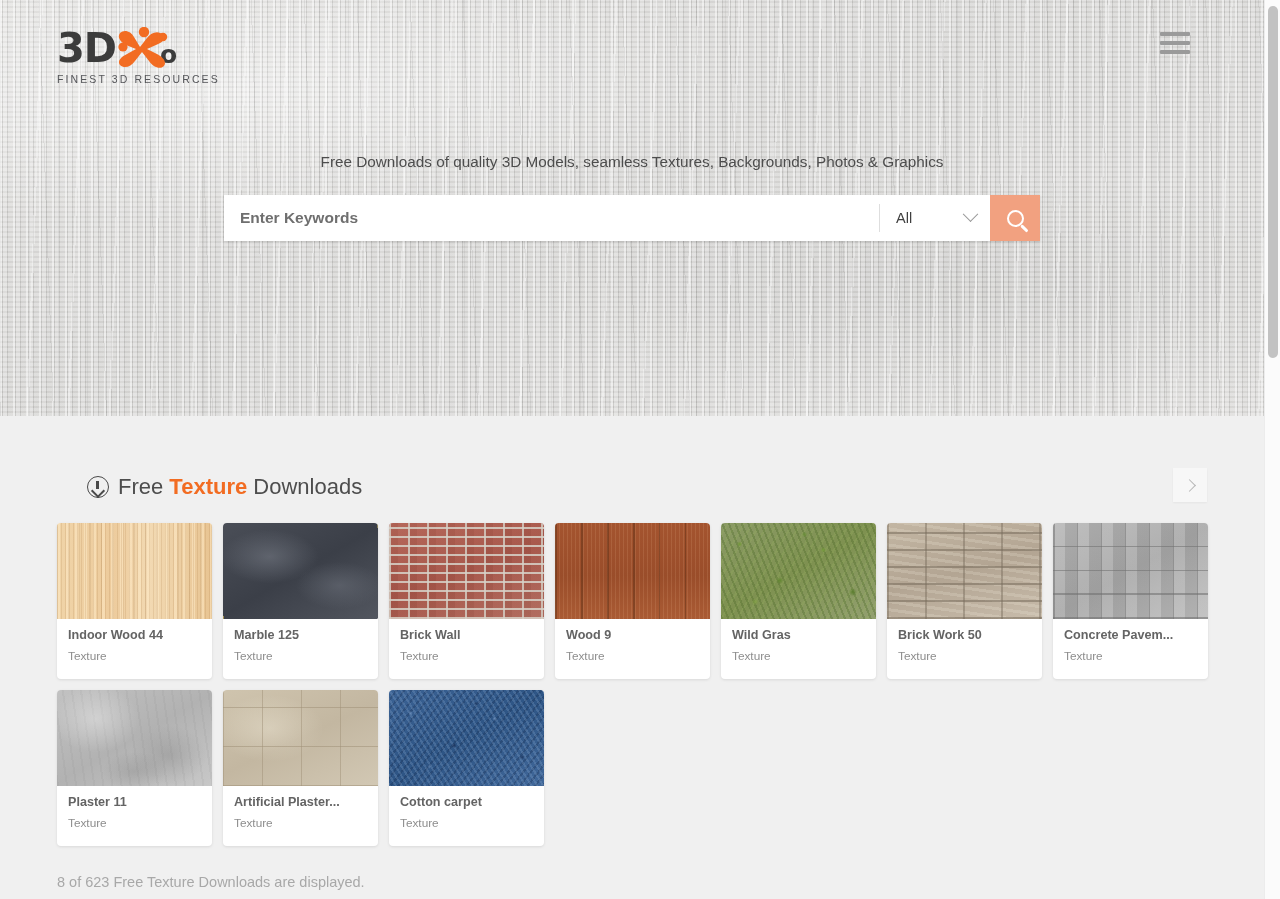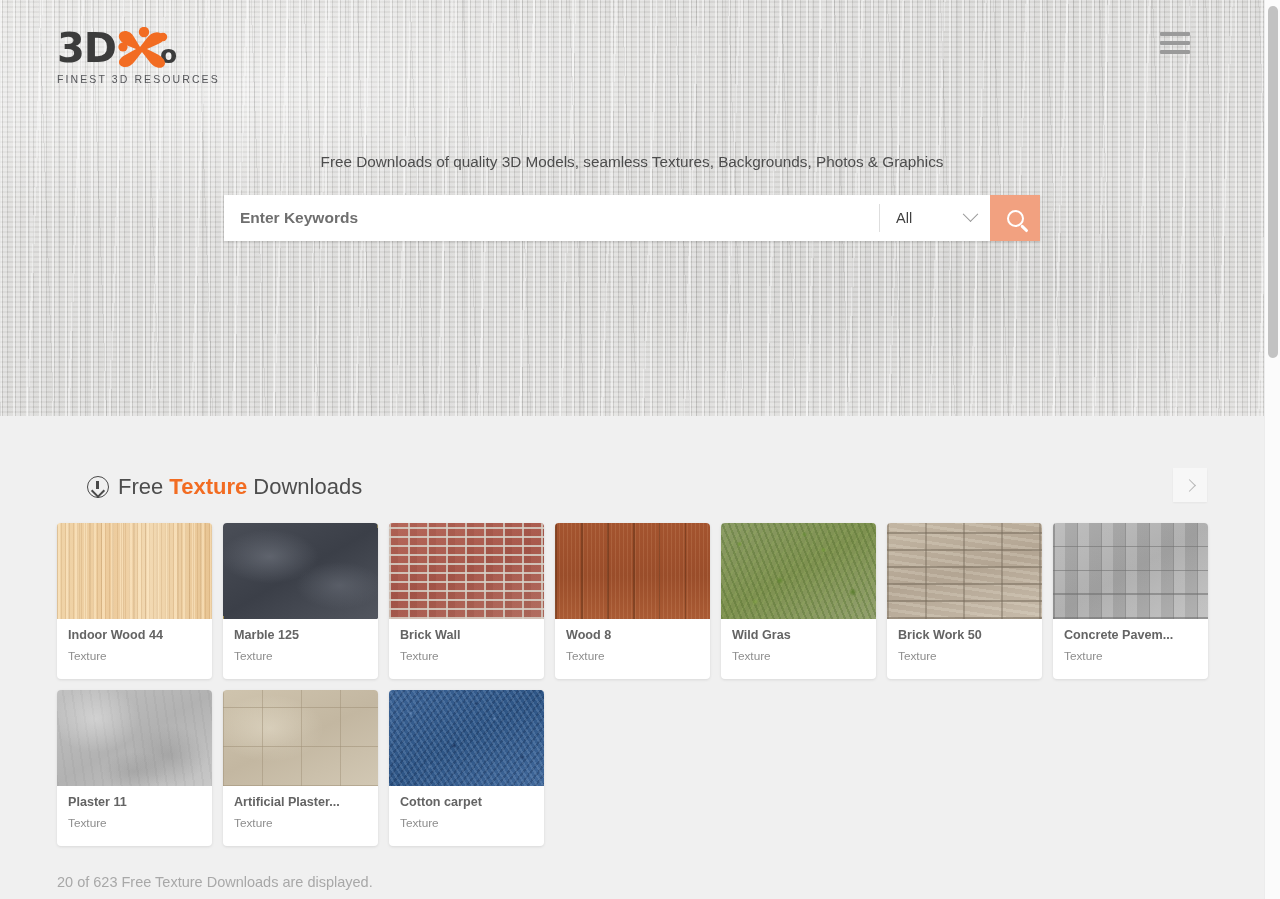--- a/index.html
+++ b/index.html
@@ -346,21 +346,21 @@
           <div class="card">
             <div class="thumb" style="background:repeating-linear-gradient(0deg, rgba(215,210,200,.85) 0 2px, transparent 2px 9px),repeating-linear-gradient(90deg, rgba(215,210,200,.8) 0 2px, transparent 2px 19px),repeating-linear-gradient(90deg, rgba(150,70,55,.22) 0 9px, rgba(185,100,85,.2) 9px 19px),linear-gradient(160deg,#b5695c,#a4564a 50%,#b07063);"></div>
             <div class="card-body">
               <div class="card-title">Brick Wall</div>
               <div class="card-sub">Texture</div>
             </div>
           </div>
           <div class="card">
             <div class="thumb" style="background:repeating-linear-gradient(90deg, rgba(90,45,20,.45) 0 1.5px, transparent 1.5px 26px),repeating-linear-gradient(90deg, rgba(255,210,170,.12) 0 1px, transparent 1px 4px),linear-gradient(180deg,#a4542f,#9a4d2a 55%,#aa5b34);"></div>
             <div class="card-body">
-              <div class="card-title">Wood 8</div>
+              <div class="card-title">Wood 9</div>
               <div class="card-sub">Texture</div>
             </div>
           </div>
           <div class="card">
             <div class="thumb" style="background:radial-gradient(circle 4px at 12% 22%, rgba(110,150,50,.9), transparent 70%),radial-gradient(circle 5px at 38% 60%, rgba(95,135,45,.9), transparent 70%),radial-gradient(circle 4px at 66% 28%, rgba(120,160,60,.9), transparent 70%),radial-gradient(circle 6px at 85% 72%, rgba(88,125,42,.9), transparent 70%),radial-gradient(circle 5px at 22% 82%, rgba(130,160,70,.85), transparent 70%),radial-gradient(circle 4px at 54% 12%, rgba(105,145,55,.85), transparent 70%),repeating-linear-gradient(68deg, rgba(70,100,35,.30) 0 2px, transparent 2px 6px),repeating-linear-gradient(-60deg, rgba(150,175,95,.25) 0 2px, transparent 2px 7px),linear-gradient(150deg,#8b9a66,#7e9150 50%,#93a070);"></div>
             <div class="card-body">
               <div class="card-title">Wild Gras</div>
               <div class="card-sub">Texture</div>
             </div>
           </div>
@@ -394,20 +394,20 @@
           </div>
           <div class="card">
             <div class="thumb" style="background:radial-gradient(circle 3px at 14% 24%, rgba(115,150,195,.8), transparent 70%),radial-gradient(circle 4px at 42% 58%, rgba(25,48,88,.85), transparent 70%),radial-gradient(circle 3px at 68% 30%, rgba(120,155,200,.75), transparent 70%),radial-gradient(circle 4px at 86% 70%, rgba(28,52,92,.85), transparent 70%),radial-gradient(circle 3px at 26% 80%, rgba(110,145,190,.7), transparent 70%),radial-gradient(circle 3px at 56% 14%, rgba(30,55,95,.8), transparent 70%),repeating-linear-gradient(58deg, rgba(150,180,215,.22) 0 2px, transparent 2px 5px),repeating-linear-gradient(-52deg, rgba(18,38,72,.28) 0 2px, transparent 2px 6px),linear-gradient(150deg,#3b6294,#2e5585 50%,#41689a);"></div>
             <div class="card-body">
               <div class="card-title">Cotton carpet</div>
               <div class="card-sub">Texture</div>
             </div>
           </div>
         </div>
 
-      <div class="footer-note">20 of 623 Free Texture Downloads are displayed.</div>
+      <div class="footer-note">8 of 623 Free Texture Downloads are displayed.</div>
     </div>
   </div>
 
   <div class="scrollbar">
     <div class="scroll-thumb"></div>
   </div>
 </div>
 
 </body></html>

